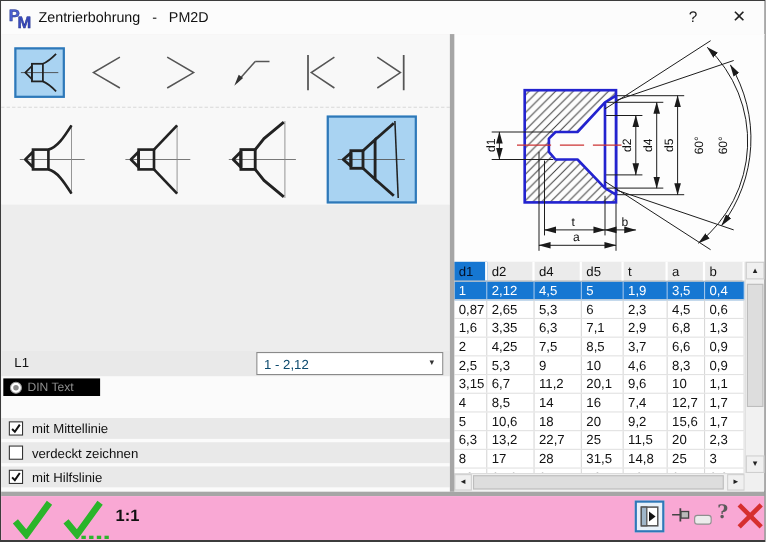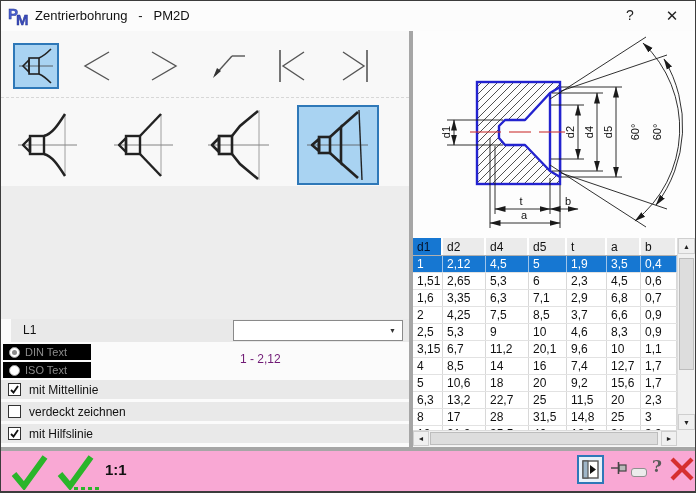--- a/index.html
+++ b/index.html
@@ -19,24 +19,24 @@
   .left-mid{position:absolute;left:0;top:185px;width:408px;height:133px;background:#ededed;}
   .left-low{position:absolute;left:0;top:318px;width:408px;height:128px;background:#fbfbfb;}
   .dash-sep{position:absolute;left:0;top:96px;width:408px;border-top:1px dashed #d7d7d7;}
   
   .sel-btn{position:absolute;background:#a9d3f2;border:2px solid #2e78b8;box-sizing:border-box;}
   .flat-ic{position:absolute;}
   .tool-sel{left:12px;top:42px;width:46px;height:46px;}
   .form-sel{left:296px;top:104px;width:82px;height:80px;}
   .icw{display:flex;align-items:center;justify-content:center;width:100%;height:100%;}
   
-  .l1row{position:absolute;left:10px;top:318px;width:408px;height:23px;background:#e9e9e9;}
+  .l1row{position:absolute;left:0;top:318px;width:408px;height:23px;background:#e9e9e9;}
   .l1lab{position:absolute;left:12px;top:4px;font-size:12px;color:#111;}
   .combo{position:absolute;left:232px;top:319px;width:170px;height:21px;background:#fff;border:1px solid #8a8a8a;box-sizing:border-box;}
-  .combo-val{position:absolute;left:6px;top:3px;font-size:12px;color:#701a75;margin-top:28px;}
+  .combo-val{position:absolute;left:6px;top:3px;font-size:12px;color:#0c4a6e;}
   .combo-arrow{position:absolute;right:2px;top:2px;width:15px;height:15px;text-align:center;font-size:7px;line-height:15px;color:#333;}
   
   .radio-row{position:absolute;left:2px;width:88px;height:16px;background:#000000;display:flex;align-items:center;}
   .rr1{top:343px;} .rr2{top:361px;}
   .radio{width:11px;height:11px;border:1px solid #9a9a9a;border-radius:50%;background:#fff;margin:0 5px 0 6px;position:relative;box-sizing:border-box;}
   .radio.on::after{content:"";position:absolute;left:2px;top:2px;width:5px;height:5px;border-radius:50%;background:#8a8a8a;}
   .radio-lab{font-size:11px;color:#8c8c8c;}
   .din-box{position:absolute;left:92px;top:343px;width:316px;height:34px;background:#fff;display:flex;align-items:center;justify-content:center;}
   .din-text{font-family:"DejaVu Sans Mono","Liberation Mono",monospace;font-weight:bold;font-size:17px;color:#000;letter-spacing:1px;}
   
@@ -187,24 +187,20 @@
     <span class="l1lab">L1</span>
   </div>
   <div class="combo">
     <span class="combo-val">1 - 2,12</span>
     <span class="combo-arrow">▼</span>
   </div>
 
   <div class="radio-row rr1">
     <span class="radio on"></span>
     <span class="radio-lab">DIN Text</span>
-  </div>
-  <div class="radio-row rr2">
-    <span class="radio"></span>
-    <span class="radio-lab">ISO  Text</span>
   </div>
 
   <div class="cb-row cb1">
     <span class="cbx on">
       <svg width="11" height="11" viewBox="0 0 11 11">
           <polyline points="2,6 4.5,8.5 9,2" fill="none" stroke="#111" stroke-width="1.8"></polyline>
         </svg>
     </span>
     <span class="cb-lab">mit Mittellinie</span>
   </div>
@@ -302,36 +298,36 @@
         <div class="tr tr-sel">
           <div class="td">1</div>
           <div class="td">2,12</div>
           <div class="td">4,5</div>
           <div class="td">5</div>
           <div class="td">1,9</div>
           <div class="td">3,5</div>
           <div class="td">0,4</div>
         </div>
         <div class="tr">
-          <div class="td">1,51</div>
+          <div class="td">0,87</div>
           <div class="td">2,65</div>
           <div class="td">5,3</div>
           <div class="td">6</div>
           <div class="td">2,3</div>
           <div class="td">4,5</div>
           <div class="td">0,6</div>
         </div>
         <div class="tr">
           <div class="td">1,6</div>
           <div class="td">3,35</div>
           <div class="td">6,3</div>
           <div class="td">7,1</div>
           <div class="td">2,9</div>
           <div class="td">6,8</div>
-          <div class="td">0,7</div>
+          <div class="td">1,3</div>
         </div>
         <div class="tr">
           <div class="td">2</div>
           <div class="td">4,25</div>
           <div class="td">7,5</div>
           <div class="td">8,5</div>
           <div class="td">3,7</div>
           <div class="td">6,6</div>
           <div class="td">0,9</div>
         </div>

